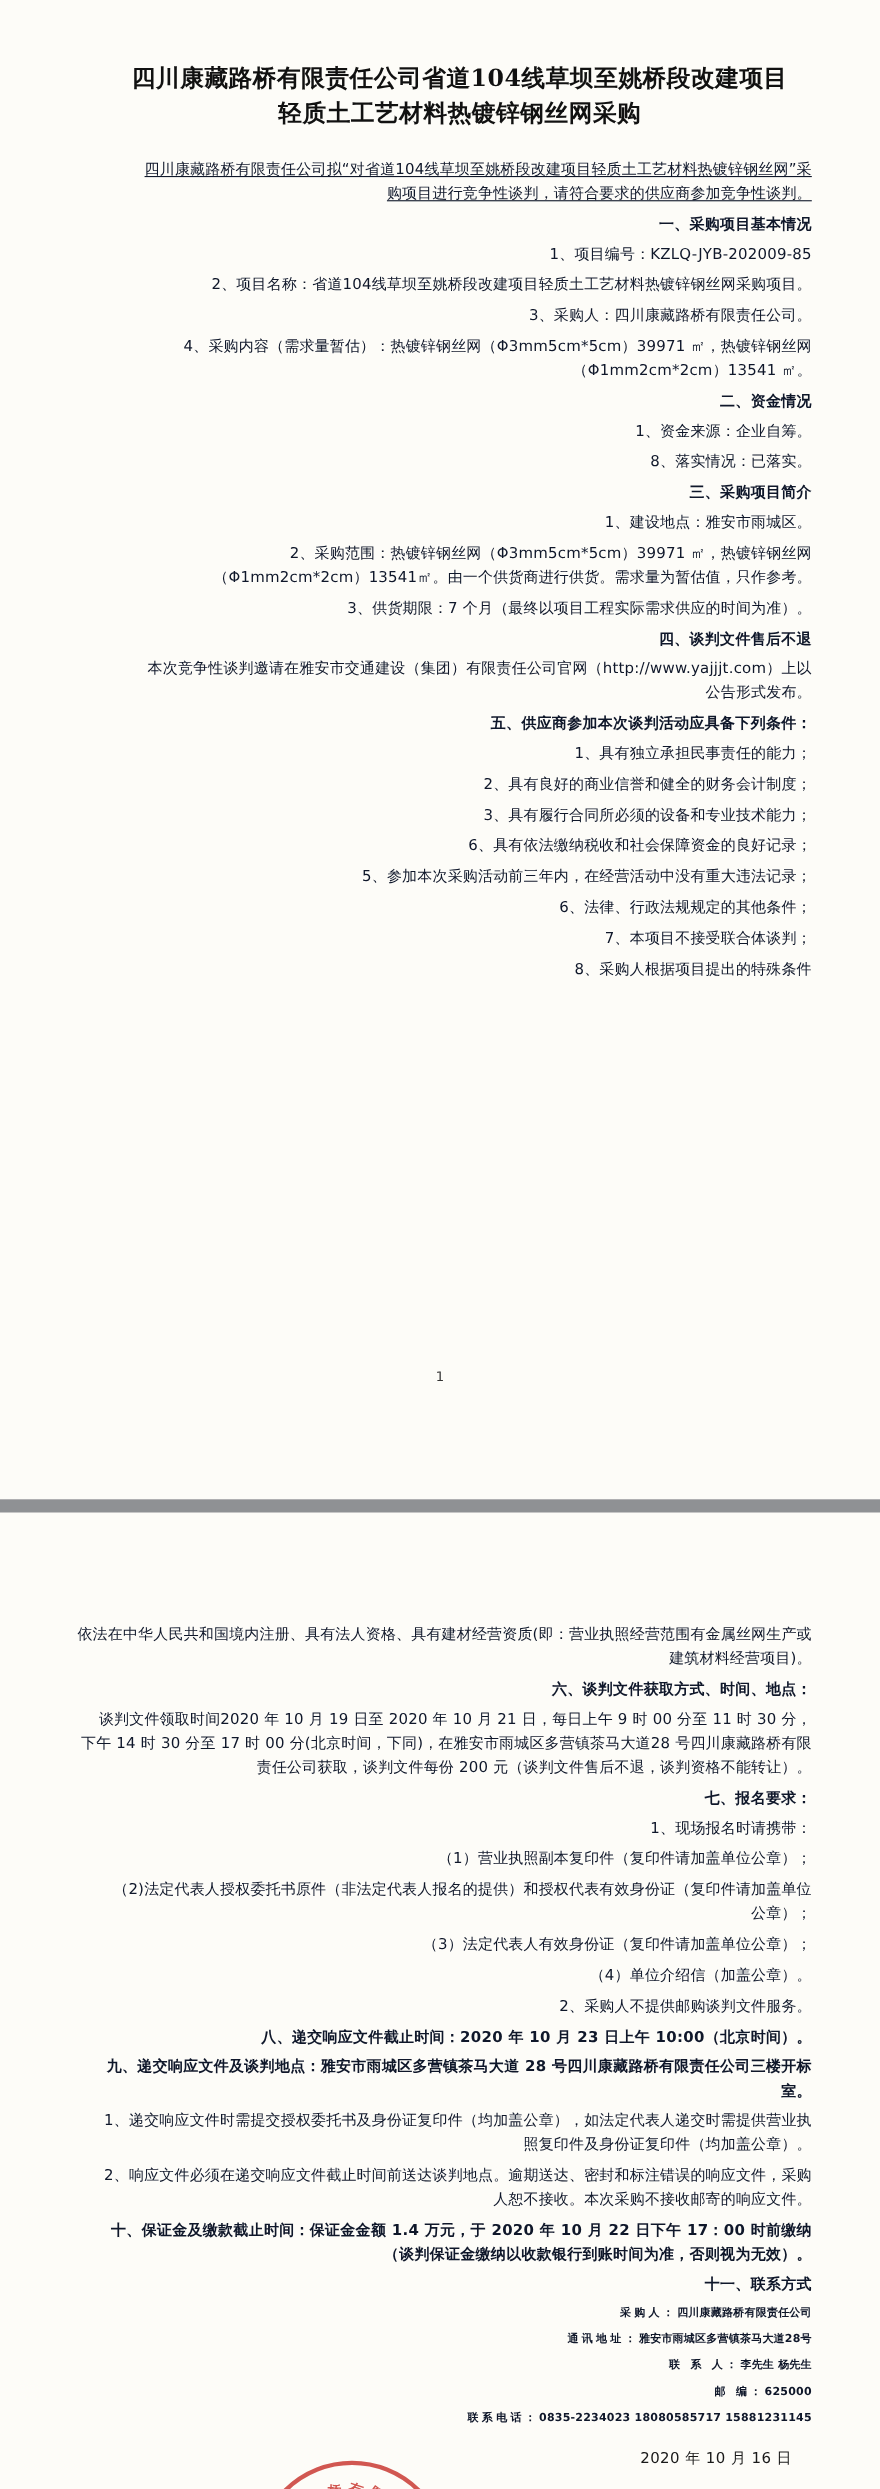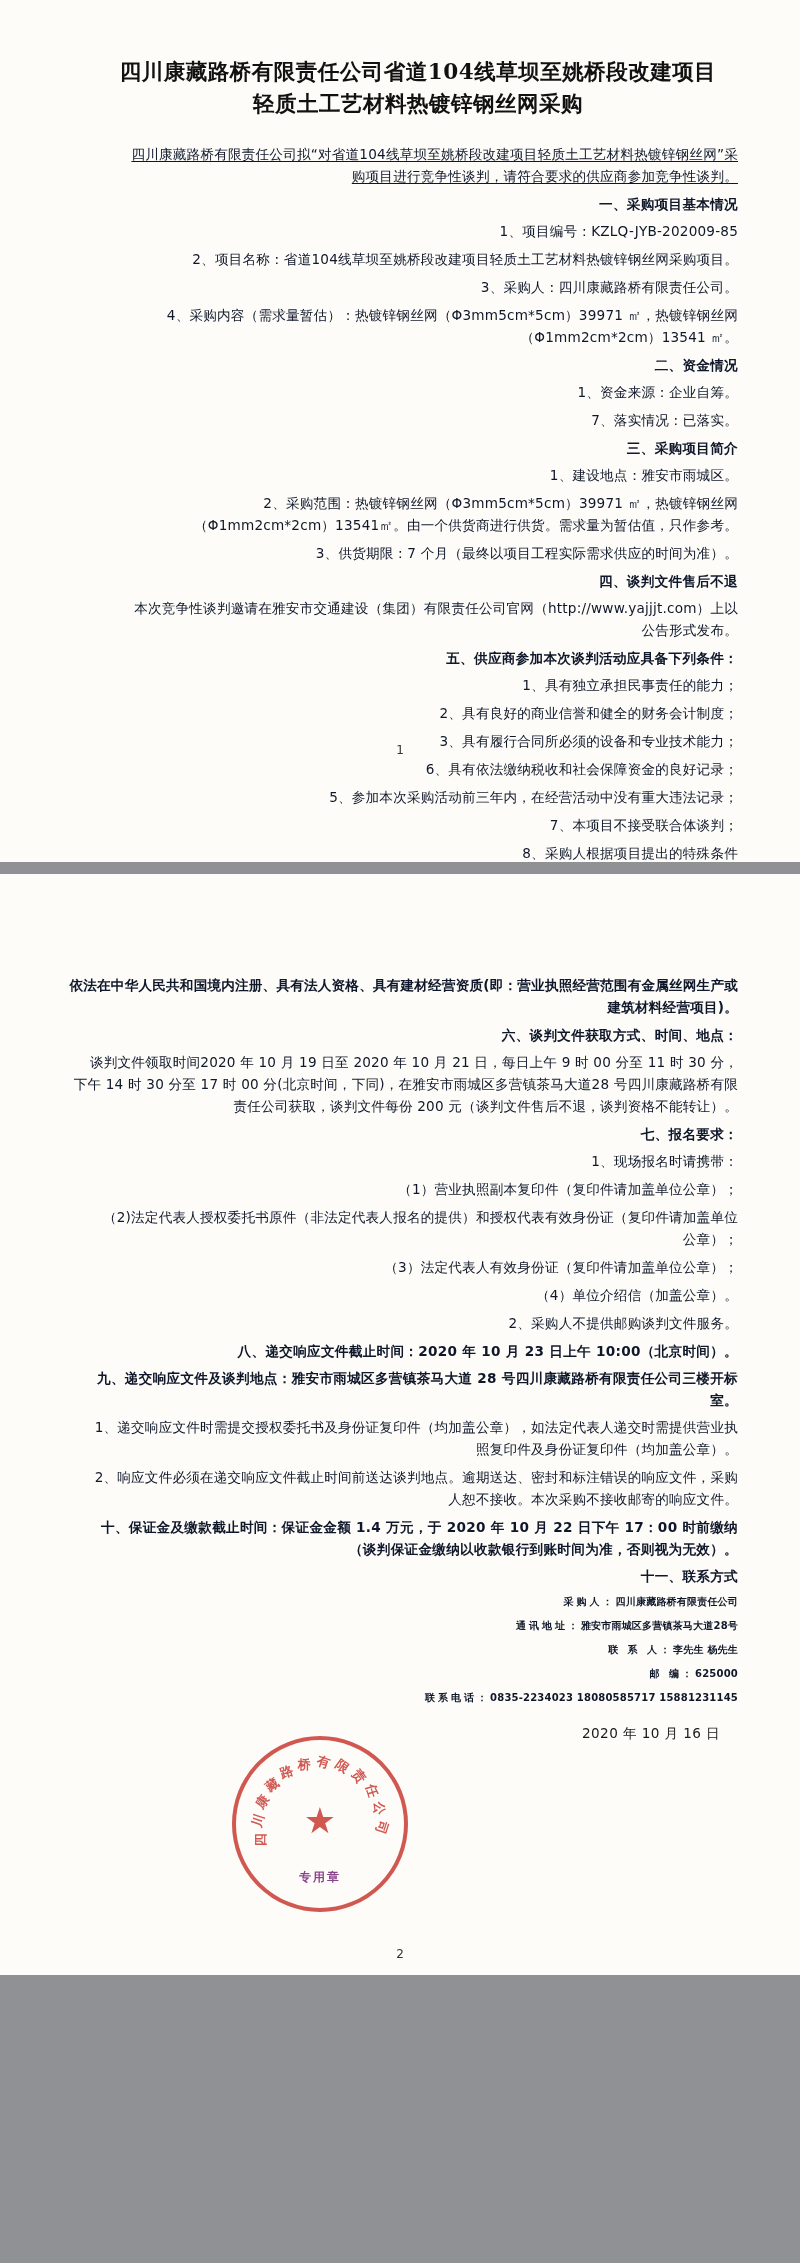--- a/index.html
+++ b/index.html
@@ -12,21 +12,21 @@
     width: 800px;
     font-family: "DejaVu Sans", "Liberation Sans", sans-serif;
     color: #1a1a1a;
   }
   .page {
     width: 800px;
     background: #fdfcf8;
     position: relative;
     overflow: hidden;
   }
-  .page-1 { height: 862px; padding: 56px 62px 0 98px; }
+  .page-1 { height: 1363px; padding: 56px 62px 0 98px; }
   .page-gap { height: 12px; background: #8f9194; }
   .page-2 { height: 1101px; padding: 100px 62px 0 62px; }
 
   .doc-title {
     text-align: center;
     font-family: "DejaVu Serif", "Liberation Serif", serif;
     font-weight: bold;
     font-size: 21.5px;
     line-height: 1.5;
     letter-spacing: 0.5px;
@@ -43,21 +43,21 @@
   }
   .indent { text-indent: 2em; }
   .sec-head {
     text-indent: 2em;
     font-weight: bold;
     margin: 3px 0 5px 0;
     font-size: 13.6px;
     letter-spacing: 0.3px;
   }
   .u { text-decoration: underline; text-underline-offset: 2px; }
-  .bold { font-weight: bold; }
+  .bold { font-weight: normal; }
   .page-num {
     position: absolute;
     left: 0; right: 0;
     text-align: center;
     font-size: 12px;
     color: #333;
   }
   .pn1 { bottom: 105px; }
   .pn2 { bottom: 14px; }
 
@@ -137,36 +137,37 @@
   <p class="indent u">四川康藏路桥有限责任公司拟“对省道104线草坝至姚桥段改建项目轻质土工艺材料热镀锌钢丝网”采购项目进行竞争性谈判，请符合要求的供应商参加竞争性谈判。</p>
 
   <p class="sec-head">一、采购项目基本情况</p>
   <p class="indent">1、项目编号：KZLQ-JYB-202009-85</p>
   <p class="indent">2、项目名称：省道104线草坝至姚桥段改建项目轻质土工艺材料热镀锌钢丝网采购项目。</p>
   <p class="indent">3、采购人：四川康藏路桥有限责任公司。</p>
   <p class="indent">4、采购内容（需求量暂估）：热镀锌钢丝网（Φ3mm5cm*5cm）39971 ㎡，热镀锌钢丝网（Φ1mm2cm*2cm）13541 ㎡。</p>
 
   <p class="sec-head">二、资金情况</p>
   <p class="indent">1、资金来源：企业自筹。</p>
-  <p class="indent">7、落实情况：已落实。</p>
+  <p class="indent">8、落实情况：已落实。</p>
 
   <p class="sec-head">三、采购项目简介</p>
   <p class="indent">1、建设地点：雅安市雨城区。</p>
   <p class="indent">2、采购范围：热镀锌钢丝网（Φ3mm5cm*5cm）39971 ㎡，热镀锌钢丝网（Φ1mm2cm*2cm）13541㎡。由一个供货商进行供货。需求量为暂估值，只作参考。</p>
   <p class="indent">3、供货期限：7 个月（最终以项目工程实际需求供应的时间为准）。</p>
 
   <p class="sec-head">四、谈判文件售后不退</p>
   <p class="indent">本次竞争性谈判邀请在雅安市交通建设（集团）有限责任公司官网（http://www.yajjjt.com）上以公告形式发布。</p>
 
   <p class="sec-head">五、供应商参加本次谈判活动应具备下列条件：</p>
   <p class="indent">1、具有独立承担民事责任的能力；</p>
   <p class="indent">2、具有良好的商业信誉和健全的财务会计制度；</p>
   <p class="indent">3、具有履行合同所必须的设备和专业技术能力；</p>
   <p class="indent">6、具有依法缴纳税收和社会保障资金的良好记录；</p>
   <p class="indent">5、参加本次采购活动前三年内，在经营活动中没有重大违法记录；</p>
+  <p class="indent">6、法律、行政法规规定的其他条件；</p>
   <p class="indent">7、本项目不接受联合体谈判；</p>
   <p class="indent">8、采购人根据项目提出的特殊条件</p>
 
   <div class="page-num pn1">1</div>
 </div>
 
 <div class="page-gap"></div>
 
 <div class="page page-2">
 

